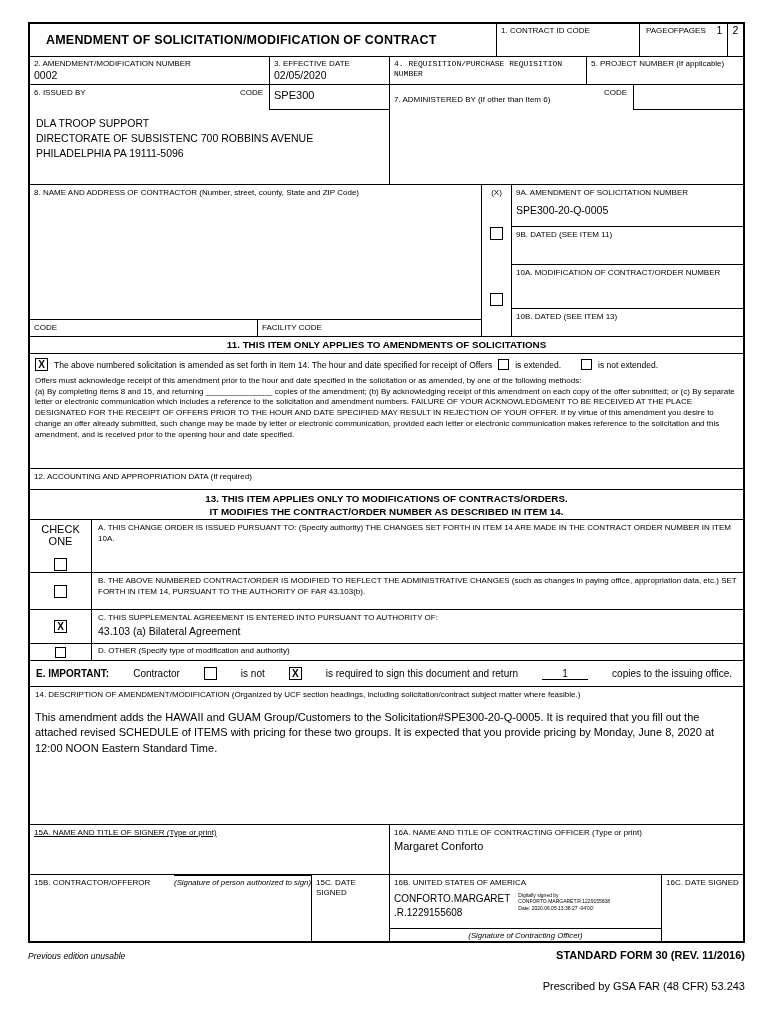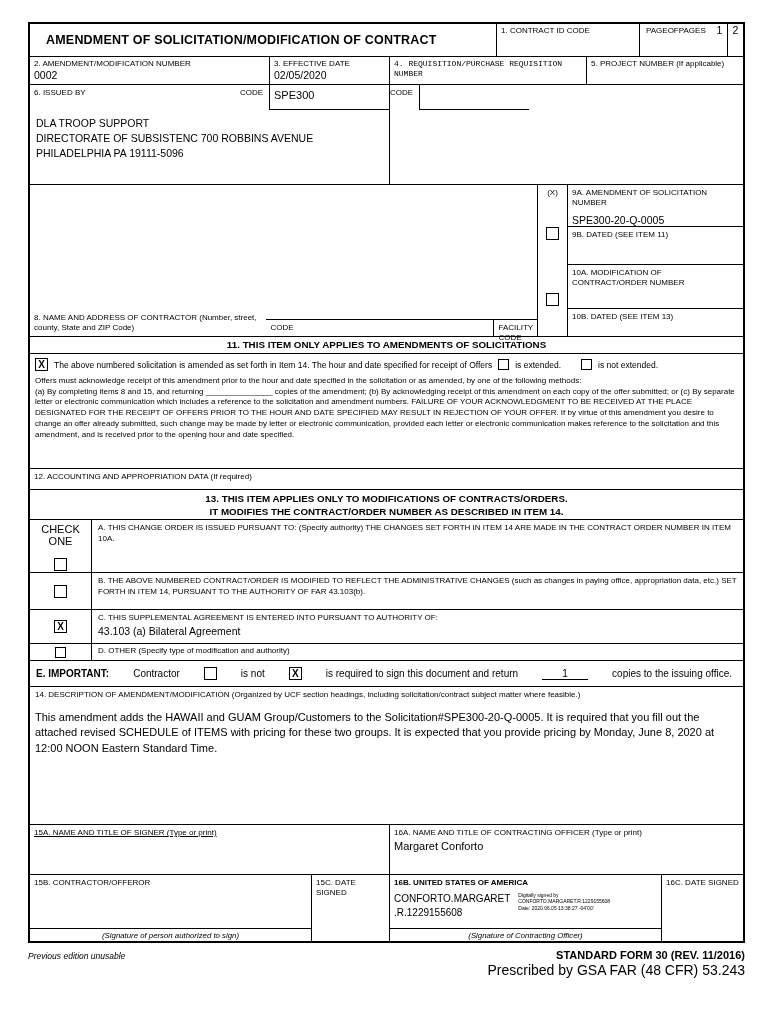--- a/index.html
+++ b/index.html
@@ -89,28 +89,31 @@
           <div style="width:120px; height:25px; border-left:1px solid #000; border-bottom:1px solid #000; padding:4px 4px; font-size:11px;">SPE300</div>
         </div>
         <div style="padding:6px 6px; font-size:10.5px; line-height:1.45;">
           <div>DLA TROOP SUPPORT</div>
           <div>DIRECTORATE OF SUBSISTENC 700 ROBBINS AVENUE</div>
           <div>PHILADELPHIA PA  19111-5096</div>
         </div>
       </div>
       <div class="cell" style="flex:1; padding:0;">
         <div style="display:flex;">
+          <div style="flex:1; padding:3px 4px 0;">
+            <span class="lbl">7. ADMINISTERED BY (If other than Item 6)</span>
+          </div>
           <span class="lbl" style="padding:3px 6px 0 0;">CODE</span>
           <div style="width:110px; height:25px; border-left:1px solid #000; border-bottom:1px solid #000; padding:4px; font-size:11px;"></div>
         </div>
       </div>
     </div>
 
     <div class="row" style="height:152px;">
-      <div class="cell" style="width:508px; padding:0; display:flex; flex-direction:row;align-items:flex-end;">
+      <div class="cell" style="width:452px; padding:0; display:flex; flex-direction:column;">
         <div class="lbl" style="padding:3px 4px;">8. NAME AND ADDRESS OF CONTRACTOR (Number, street, county, State and ZIP Code)</div>
         <div style="flex:1;"></div>
         <div style="display:flex; border-top:1px solid #000; height:17px;">
           <div class="lbl" style="width:228px; border-right:1px solid #000; padding:3px 4px;">CODE</div>
           <div class="lbl" style="flex:1; padding:3px 4px;">FACILITY CODE</div>
         </div>
       </div>
       <div class="cell" style="width:30px; padding:0; text-align:center;">
         <div class="lbl" style="padding-top:3px;">(X)</div>
         <div style="margin-top:26px;"><span class="cb"></span></div>
@@ -220,30 +223,30 @@
       <div class="cell" style="width:360px; padding:3px 4px;text-decoration:underline;">
         <div class="lbl">15A. NAME AND TITLE OF SIGNER (Type or print)</div>
       </div>
       <div class="cell" style="flex:1; padding:3px 4px;">
         <div class="lbl">16A. NAME AND TITLE OF CONTRACTING OFFICER (Type or print)</div>
         <div style="font-size:11px; margin-top:2px;">Margaret Conforto</div>
       </div>
     </div>
 
     <div class="row" style="height:66px;">
-      <div class="cell" style="width:282px; padding:0; display:flex; flex-direction:column;">
+      <div class="cell" style="width:282px; padding:0; display:flex; flex-direction:row;">
         <div class="lbl" style="padding:3px 4px;">15B. CONTRACTOR/OFFEROR</div>
         <div style="flex:1;"></div>
         <div class="sig-caption">(Signature of person authorized to sign)</div>
       </div>
       <div class="cell" style="width:78px; padding:3px 4px;">
         <div class="lbl">15C. DATE SIGNED</div>
       </div>
       <div class="cell" style="width:272px; padding:0; display:flex; flex-direction:column;">
-        <div class="lbl" style="padding:3px 4px;font-weight:bold;">16B. UNITED STATES OF AMERICA</div>
+        <div class="lbl" style="padding:3px 4px;">16B. UNITED STATES OF AMERICA</div>
         <div style="flex:1; display:flex; padding:1px 4px; gap:8px;">
           <div style="font-size:10px; line-height:1.35;">
             <div>CONFORTO.MARGARET</div>
             <div>.R.1229155608</div>
           </div>
           <div class="tinynote">
             <div>Digitally signed by</div>
             <div>CONFORTO.MARGARET.R.1229155608</div>
             <div>Date: 2020.06.05 13:38:27 -04'00'</div>
           </div>
@@ -254,16 +257,16 @@
         <div class="lbl">16C. DATE SIGNED</div>
       </div>
     </div>
 
   </div>
 
   <div class="footer">
     <div style="font-size:8.5px; font-style:italic; padding-top:2px;">Previous edition unusable</div>
     <div style="text-align:right;">
       <div style="font-size:11px; font-weight:bold;">STANDARD FORM 30 (REV. 11/2016)</div>
-      <div style="font-size:14px; margin-top:1px;">Prescribed by GSA FAR (48 CFR) 53.243</div>
+      <div style="font-size:11px; margin-top:19px;">Prescribed by GSA FAR (48 CFR) 53.243</div>
     </div>
   </div>
 </div>
 
 </body></html>

